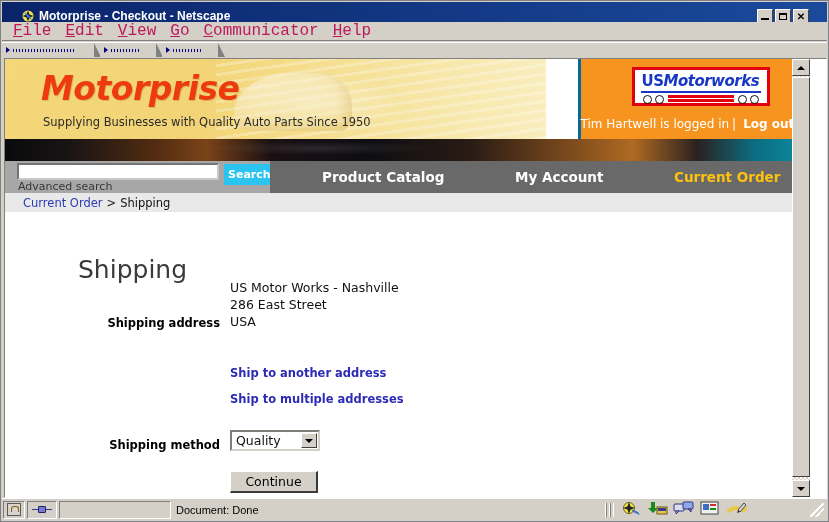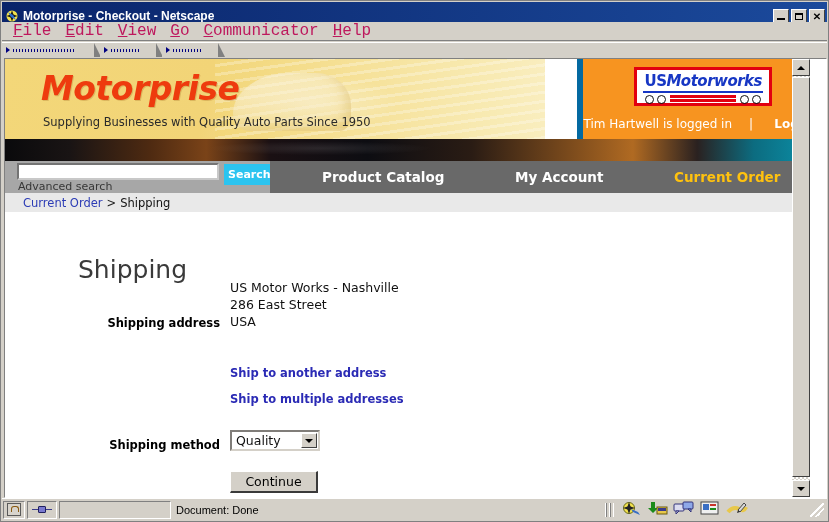--- a/index.html
+++ b/index.html
@@ -18,21 +18,21 @@
     box-sizing: border-box;
     border: 1px solid #808080;
   }
 
   
   .titlebar {
     position: absolute; left: 1px; top: 1px;
     width: 825px; height: 28px;
     background: linear-gradient(to right,#0a246a,#1b4a9c);
     display: flex; align-items: center;
-    padding: 0 2px;
+    padding: 0 18px;
     box-sizing: border-box;
   }
   .titlebar-icon {
     width: 16px; height: 16px; margin-right: 3px;
     position: relative; flex: 0 0 auto;
   }
   .titlebar-text {
     color: #ffffff; font-size: 12px; font-weight: bold;
     white-space: nowrap; overflow: hidden;
     font-family: "Liberation Sans", sans-serif;
@@ -168,21 +168,21 @@
   }
   .brand-tagline {
     position: absolute; left: 38px; top: 56px;
     font-size: 11.5px; color: #2a2a2a;
     font-family: "DejaVu Sans", sans-serif;
   }
   .banner-right {
     position: relative;
     width: 242px; height: 80px;
     background: #f79420;
-    border-left: 6px solid #0369a1;
+    border-left: 3px solid #0369a1;
     box-sizing: border-box;
   }
   .usmw-box {
     position: absolute; left: 51px; top: 8px;
     width: 138px; height: 39px;
     background: #ffffff;
     border: 3px solid #e2000f;
     box-sizing: border-box;
   }
   .usmw-text {
@@ -200,21 +200,21 @@
     position:absolute; left:33px; top:25px; width:66px; height:9px;
     background: repeating-linear-gradient(to bottom,#e2000f 0 3px,#ffffff 3px 4px);
   }
   .usmw-wheel {
     position:absolute; top:25px; width:9px; height:9px;
     border:1.5px solid #111; border-radius:50%; box-sizing:border-box;
   }
   .loggedin-bar {
     position: absolute; left: 0; top: 50px;
     width: 242px; height: 30px;
-    display: flex; align-items: center; justify-content: space-between;
+    display: flex; align-items: center; justify-content: flex-start;
     color: #ffffff; font-size: 12px;
     font-family: "DejaVu Sans", sans-serif;
     white-space: nowrap;
   }
   .loggedin-bar .logout { font-weight: bold; margin-left: 4px; cursor: pointer; }
   .loggedin-bar .sep { margin: 0 3px; }
 
   
   .photo-strip {
     position: relative; width: 805px; height: 22px;

